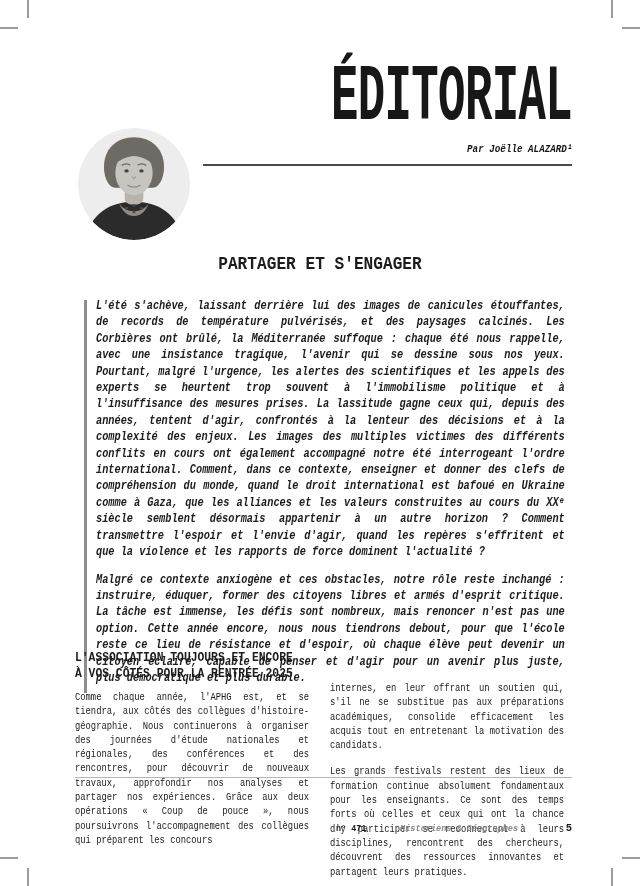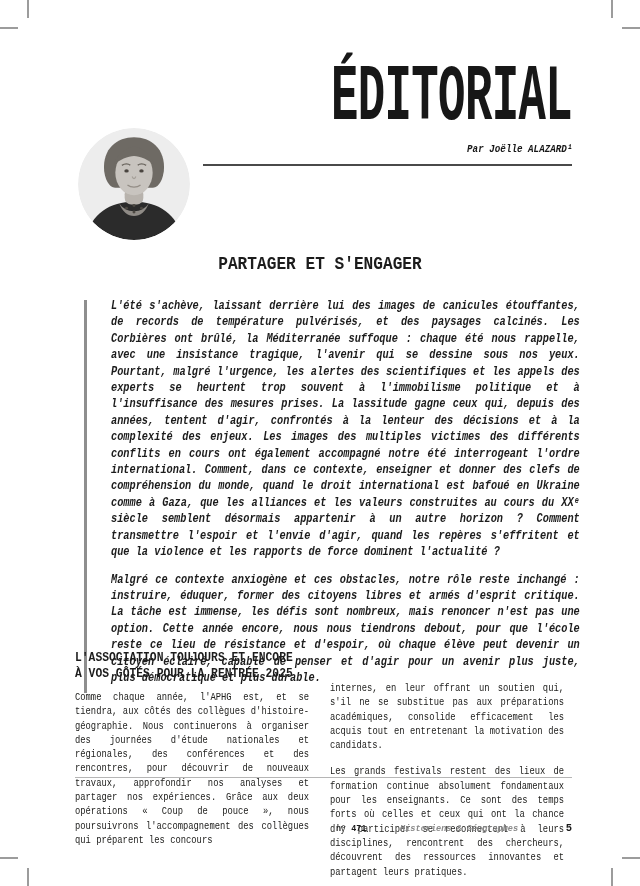--- a/index.html
+++ b/index.html
@@ -21,21 +21,21 @@
   .header-rule{position:absolute;top:164px;left:203px;right:68px;height:1.5px;background:#4a4a4a;}
   
   .portrait{position:absolute;top:128px;left:78px;width:112px;height:112px;border-radius:50%;overflow:hidden;}
   
   .headline{
     position:absolute;top:253px;left:75px;width:490px;text-align:center;
     font-size:19px;font-weight:bold;letter-spacing:0px;white-space:nowrap;
     transform:scaleX(0.85);transform-origin:50% 50%;color:#1c1c1c;
   }
   
-  .quote{position:absolute;top:298px;left:84px;width:481px;padding-left:15px;}
+  .quote{position:absolute;top:298px;left:84px;width:481px;}
   .quote-bar{position:absolute;left:0;top:2px;bottom:4px;width:3px;background:#8e8e8e;}
   .quote-body{margin-left:12px;width:469px;}
   .cond{transform:scaleX(0.78);transform-origin:0 0;}
   .quote-inner{width:601px;}
   .quote-inner p{
     margin:0 0 11px 0;font-size:13.2px;line-height:16.4px;font-weight:bold;font-style:italic;
     text-align:justify;color:#1c1c1c;
   }
   
   .col{position:absolute;width:235px;}

